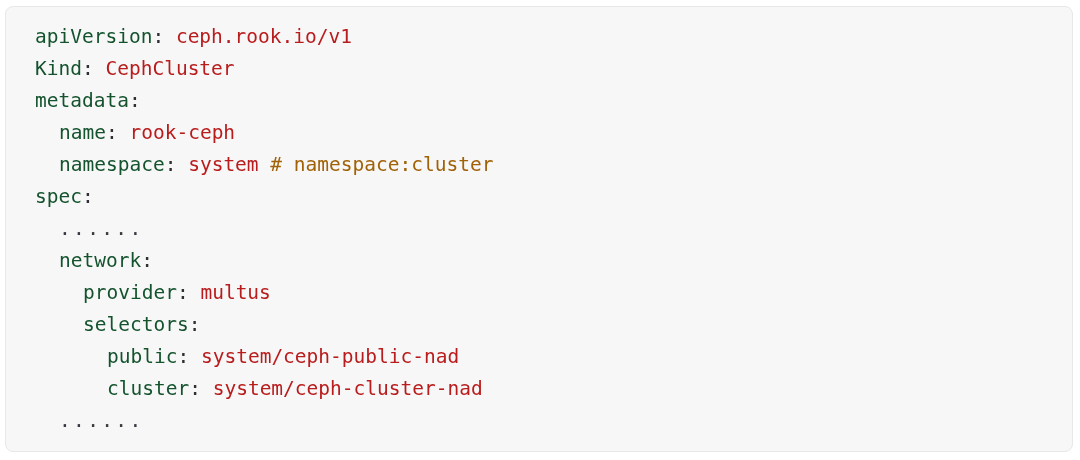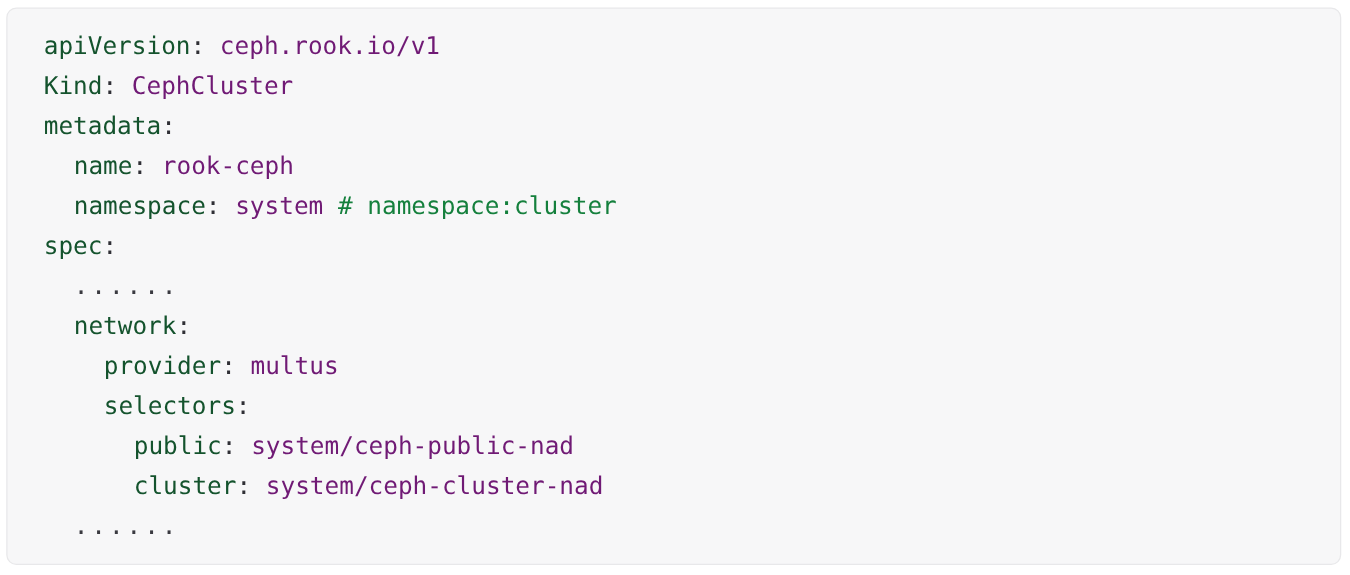--- a/index.html
+++ b/index.html
@@ -40,22 +40,22 @@
     font-size: 19.5px;
     letter-spacing: 0px;
     color: #2f2f35;
     padding-left: 29px;
   }
 
   .tok { white-space: pre; }
 
   .tok-key    { color: #14532d; }
   .tok-punct  { color: #2f2f35; }
-  .tok-value  { color: #701a75; }
-  .tok-comment{ color: #15803d; margin-top: 16px; }
+  .tok-value  { color: #b91c1c; }
+  .tok-comment{ color: #a16207; margin-top: 16px; }
   .tok-ellipsis { color: #3a3a40; letter-spacing: 0.12em; }
 </style>
 </head>
 <body style="background: rgb(255, 255, 255);">
 
 <div id="code-card" style="background: rgb(247, 247, 248); border-color: rgb(232, 232, 234);">
   <pre id="code-body"><div class="code-line" style="padding-left: 29px;"><span class="tok tok-key">apiVersion</span><span class="tok tok-punct">: </span><span class="tok tok-value">ceph.rook.io/v1</span></div><div class="code-line" style="padding-left: 29px;"><span class="tok tok-key">Kind</span><span class="tok tok-punct">: </span><span class="tok tok-value">CephCluster</span></div><div class="code-line" style="padding-left: 29px;"><span class="tok tok-key">metadata</span><span class="tok tok-punct">:</span></div><div class="code-line" style="padding-left: 53px;"><span class="tok tok-key">name</span><span class="tok tok-punct">: </span><span class="tok tok-value">rook-ceph</span></div><div class="code-line" style="padding-left: 53px;"><span class="tok tok-key">namespace</span><span class="tok tok-punct">: </span><span class="tok tok-value">system </span><span class="tok tok-comment"># namespace:cluster</span></div><div class="code-line" style="padding-left: 29px;"><span class="tok tok-key">spec</span><span class="tok tok-punct">:</span></div><div class="code-line" style="padding-left: 53px;"><span class="tok tok-ellipsis">......</span></div><div class="code-line" style="padding-left: 53px;"><span class="tok tok-key">network</span><span class="tok tok-punct">:</span></div><div class="code-line" style="padding-left: 77px;"><span class="tok tok-key">provider</span><span class="tok tok-punct">: </span><span class="tok tok-value">multus</span></div><div class="code-line" style="padding-left: 77px;"><span class="tok tok-key">selectors</span><span class="tok tok-punct">:</span></div><div class="code-line" style="padding-left: 101px;"><span class="tok tok-key">public</span><span class="tok tok-punct">: </span><span class="tok tok-value">system/ceph-public-nad</span></div><div class="code-line" style="padding-left: 101px;"><span class="tok tok-key">cluster</span><span class="tok tok-punct">: </span><span class="tok tok-value">system/ceph-cluster-nad</span></div><div class="code-line" style="padding-left: 53px;"><span class="tok tok-ellipsis">......</span></div></pre>
 </div>
 
 </body></html>

